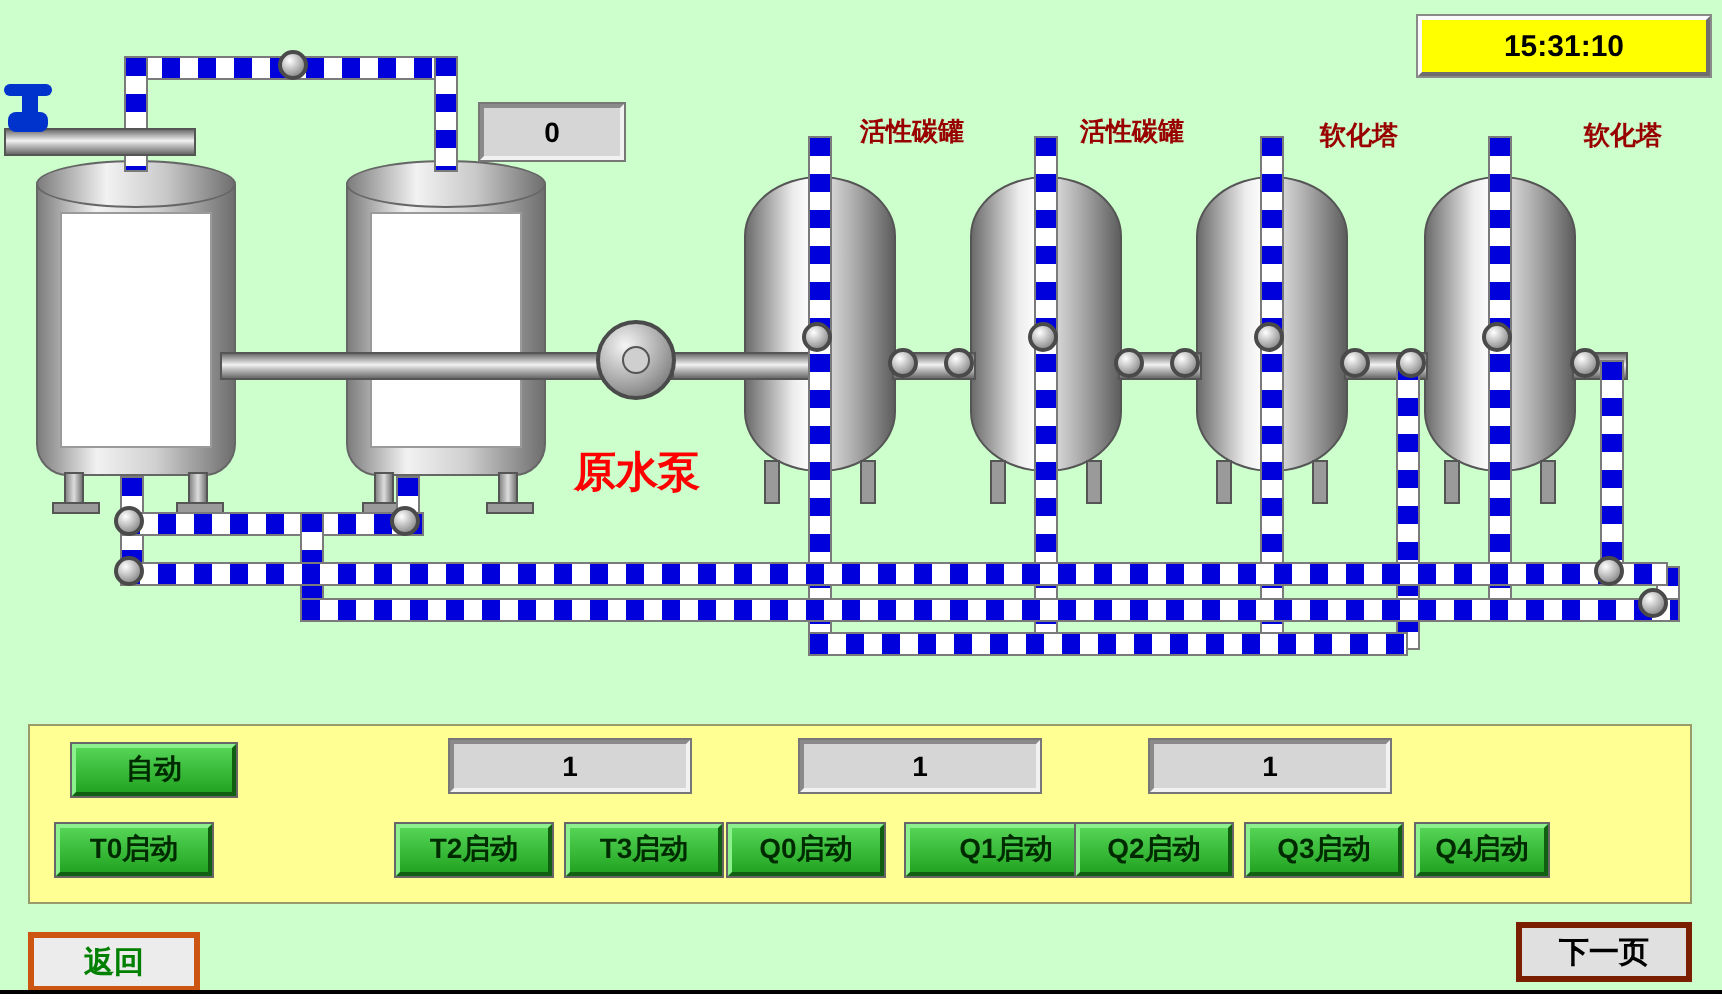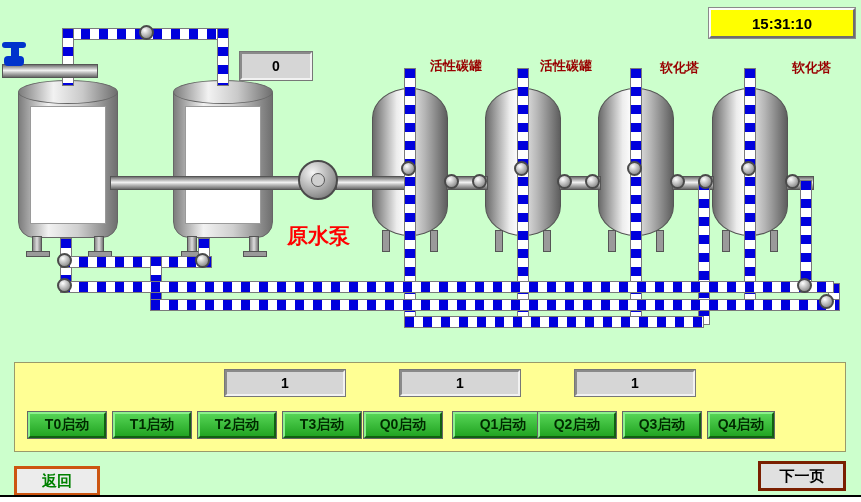--- a/index.html
+++ b/index.html
@@ -168,26 +168,26 @@
   <div class="valve" style="left:698px;top:174px"></div>
   <div class="valve" style="left:785px;top:174px"></div>
   <div class="valve" style="left:401px;top:161px"></div>
   <div class="valve" style="left:514px;top:161px"></div>
   <div class="valve" style="left:627px;top:161px"></div>
   <div class="valve" style="left:741px;top:161px"></div>
   <div class="valve" style="left:797px;top:278px"></div>
   <div class="valve" style="left:819px;top:294px"></div>
 
   <div class="panel"></div>
+  <button class="green-btn" style="left:36px;top:372px;width:82px;height:26px">自动</button>
   <div class="gray-display" style="left:225px;top:370px;width:120px;height:26px">1</div>
   <div class="gray-display" style="left:400px;top:370px;width:120px;height:26px">1</div>
   <div class="gray-display" style="left:575px;top:370px;width:120px;height:26px">1</div>
 
   <button class="green-btn" style="left:28px;top:412px;width:78px;height:26px">T0启动</button>
-  <button class="green-btn" style="left:113px;top:412px;width:78px;height:26px">T1启动</button>
   <button class="green-btn" style="left:198px;top:412px;width:78px;height:26px">T2启动</button>
   <button class="green-btn" style="left:283px;top:412px;width:78px;height:26px">T3启动</button>
   <button class="green-btn" style="left:364px;top:412px;width:78px;height:26px">Q0启动</button>
   <button class="green-btn" style="left:453px;top:412px;width:100px;height:26px">Q1启动</button>
   <button class="green-btn" style="left:538px;top:412px;width:78px;height:26px">Q2启动</button>
   <button class="green-btn" style="left:623px;top:412px;width:78px;height:26px">Q3启动</button>
   <button class="green-btn" style="left:708px;top:412px;width:66px;height:26px">Q4启动</button>
 
   <button class="nav-btn" id="back-btn">返回</button>
   <button class="nav-btn" id="next-btn">下一页</button>

